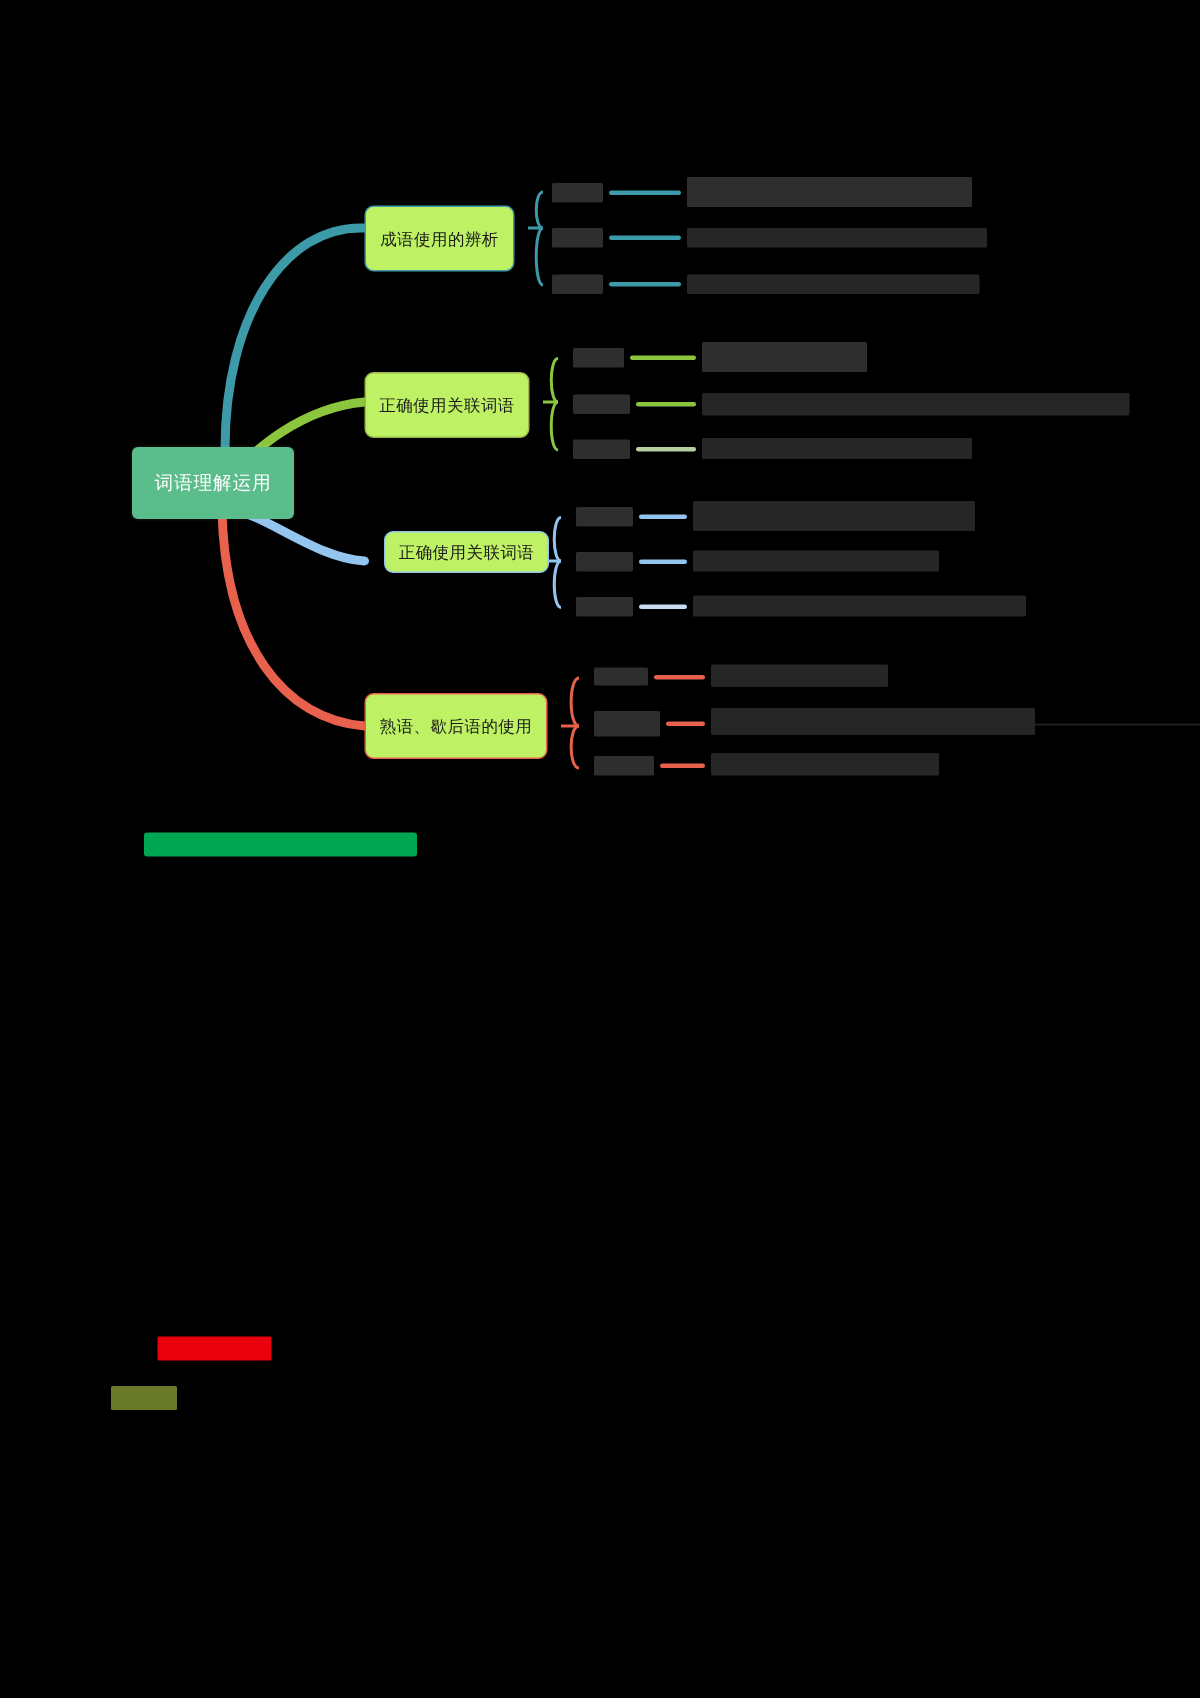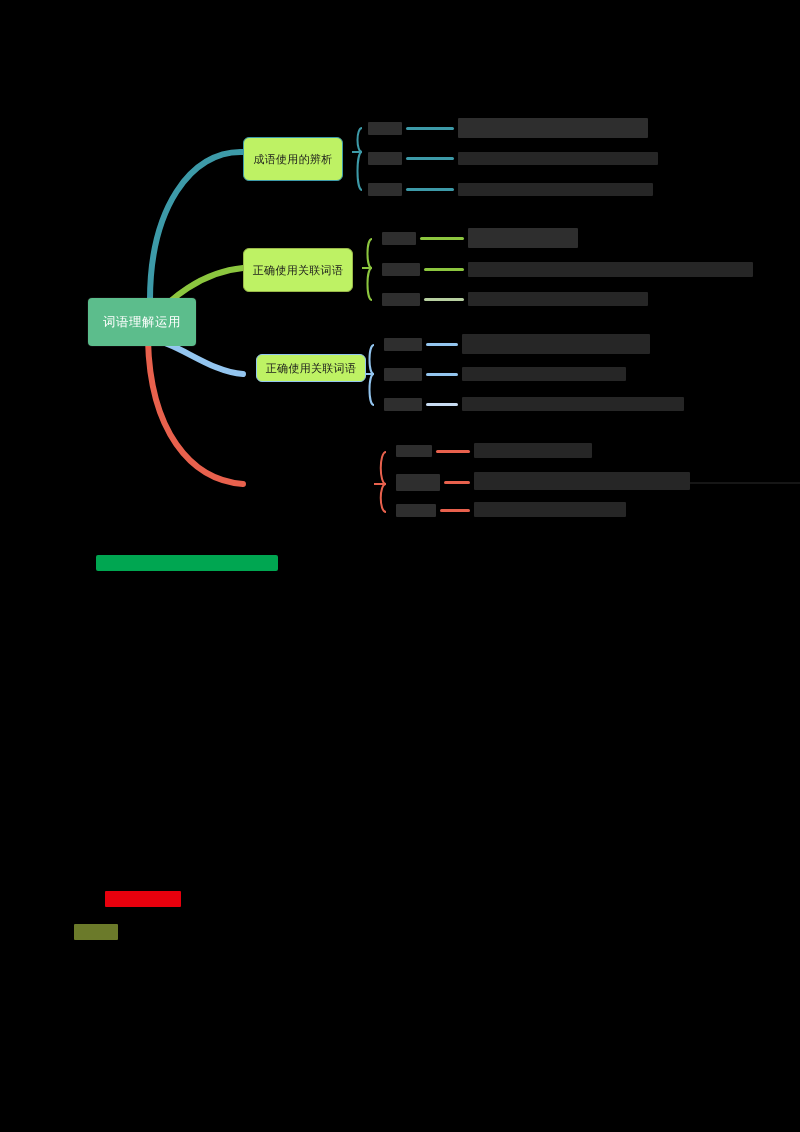--- a/index.html
+++ b/index.html
@@ -99,20 +99,23 @@
   <div class="redact dim" style="left:462px;top:334px;width:188px;height:20px;"></div>
 
   <div class="redact" style="left:384px;top:368px;width:38px;height:13px;"></div>
   <div class="conn" style="left:426px;top:373px;width:32px;background:#93c5ef;"></div>
   <div class="redact dim" style="left:462px;top:367px;width:164px;height:14px;"></div>
 
   <div class="redact" style="left:384px;top:398px;width:38px;height:13px;"></div>
   <div class="conn" style="left:426px;top:403px;width:32px;background:#c8dcf2;"></div>
   <div class="redact dim" style="left:462px;top:397px;width:222px;height:14px;"></div>
 
+  <div class="node branch" style="left:243px;top:462px;width:122px;height:44px;border-color:#e8614d;">
+    <span>熟语、歇后语的使用</span>
+  </div>
   <div class="redact" style="left:396px;top:445px;width:36px;height:12px;"></div>
   <div class="conn" style="left:436px;top:450px;width:34px;background:#e8614d;"></div>
   <div class="redact dim" style="left:474px;top:443px;width:118px;height:15px;"></div>
 
   <div class="redact" style="left:396px;top:474px;width:44px;height:17px;"></div>
   <div class="conn" style="left:444px;top:481px;width:26px;background:#e8614d;"></div>
   <div class="redact dim" style="left:474px;top:472px;width:216px;height:18px;"></div>
 
   <div class="redact" style="left:396px;top:504px;width:40px;height:13px;"></div>
   <div class="conn" style="left:440px;top:509px;width:30px;background:#e8614d;"></div>

